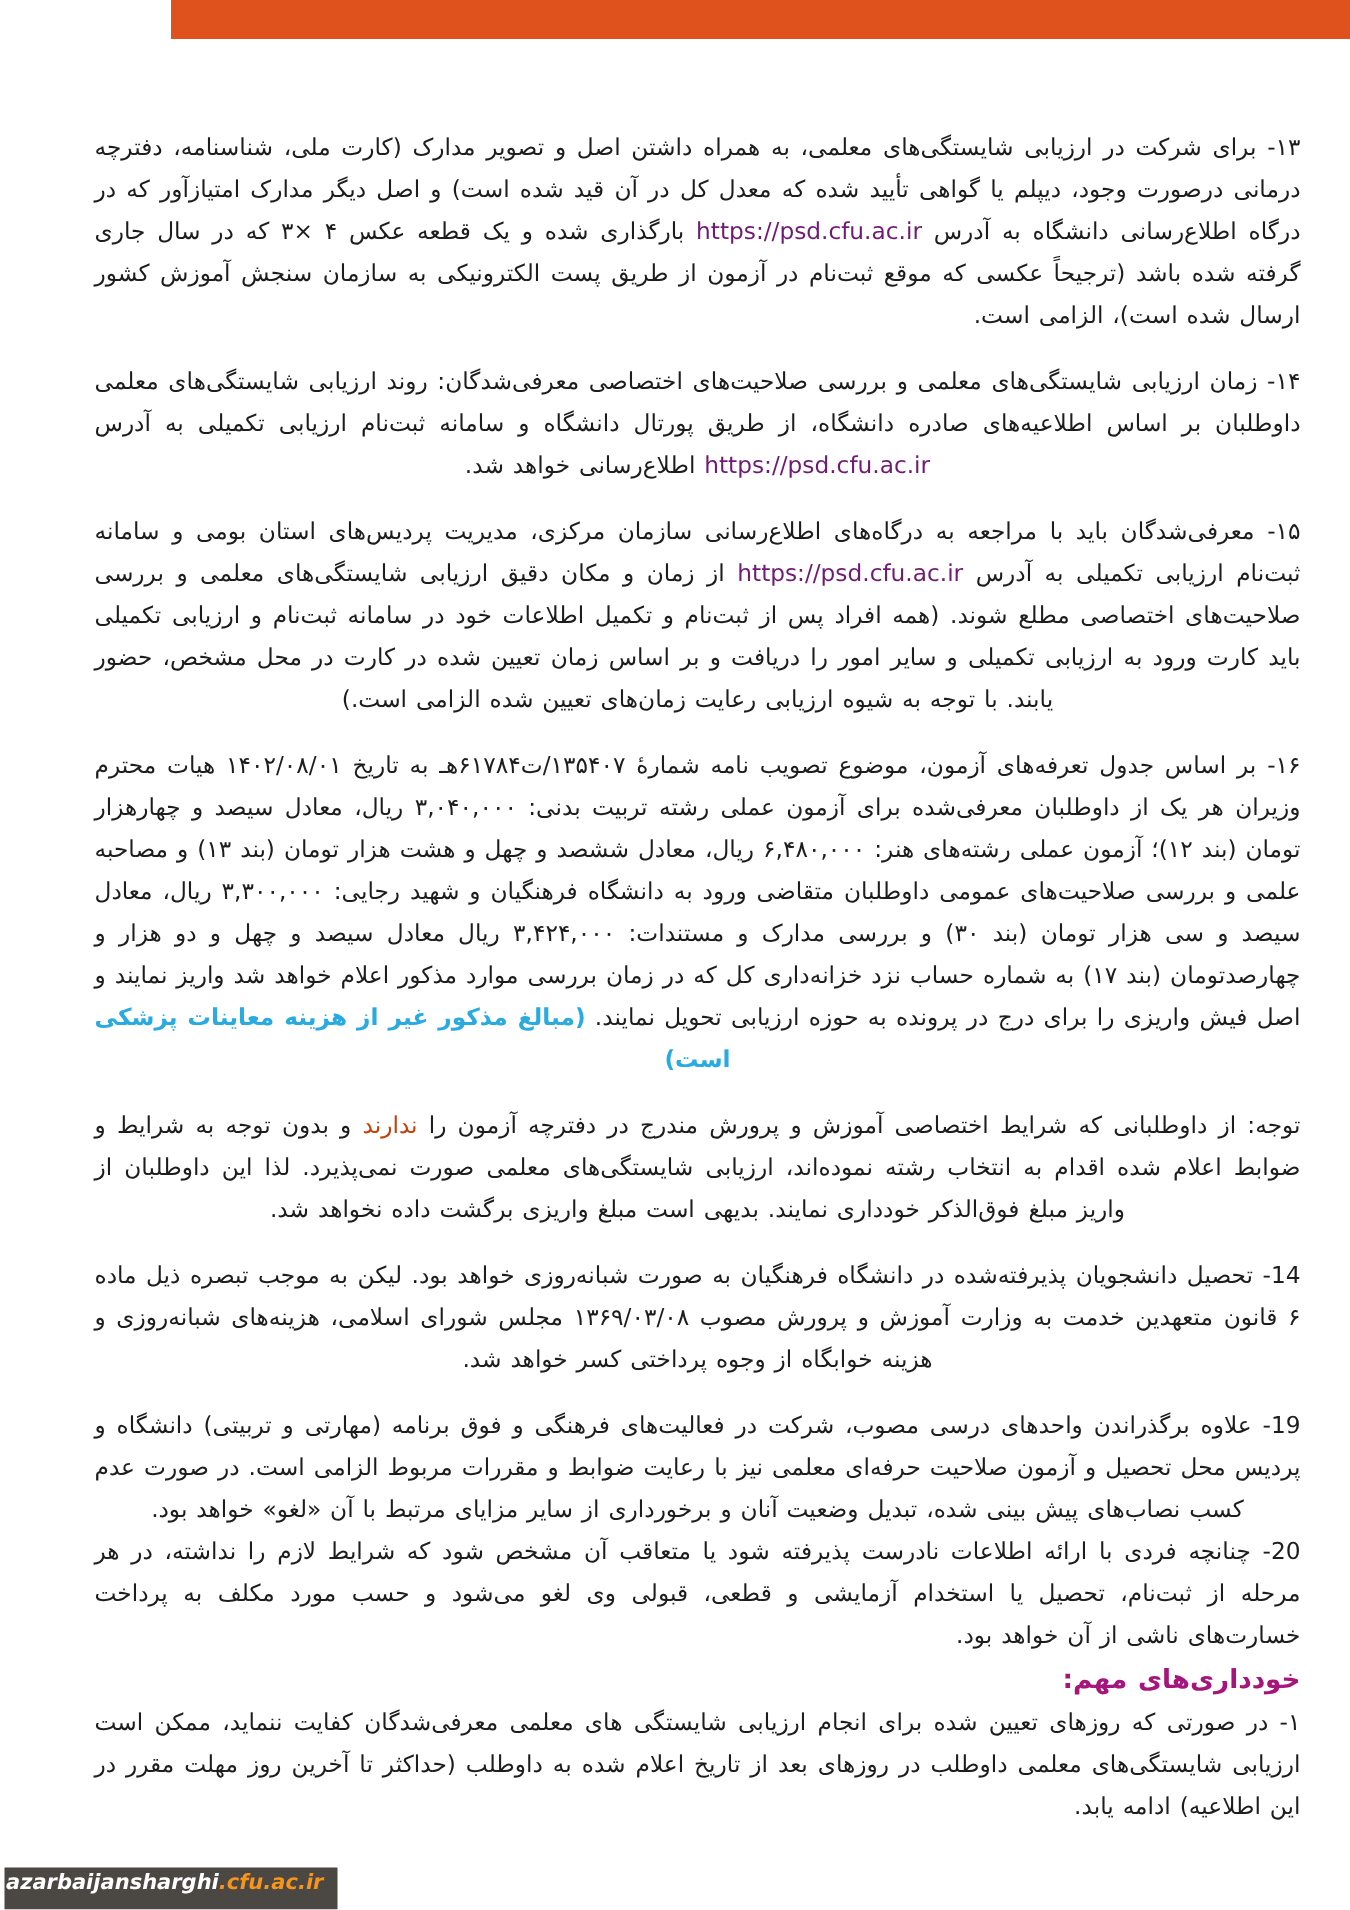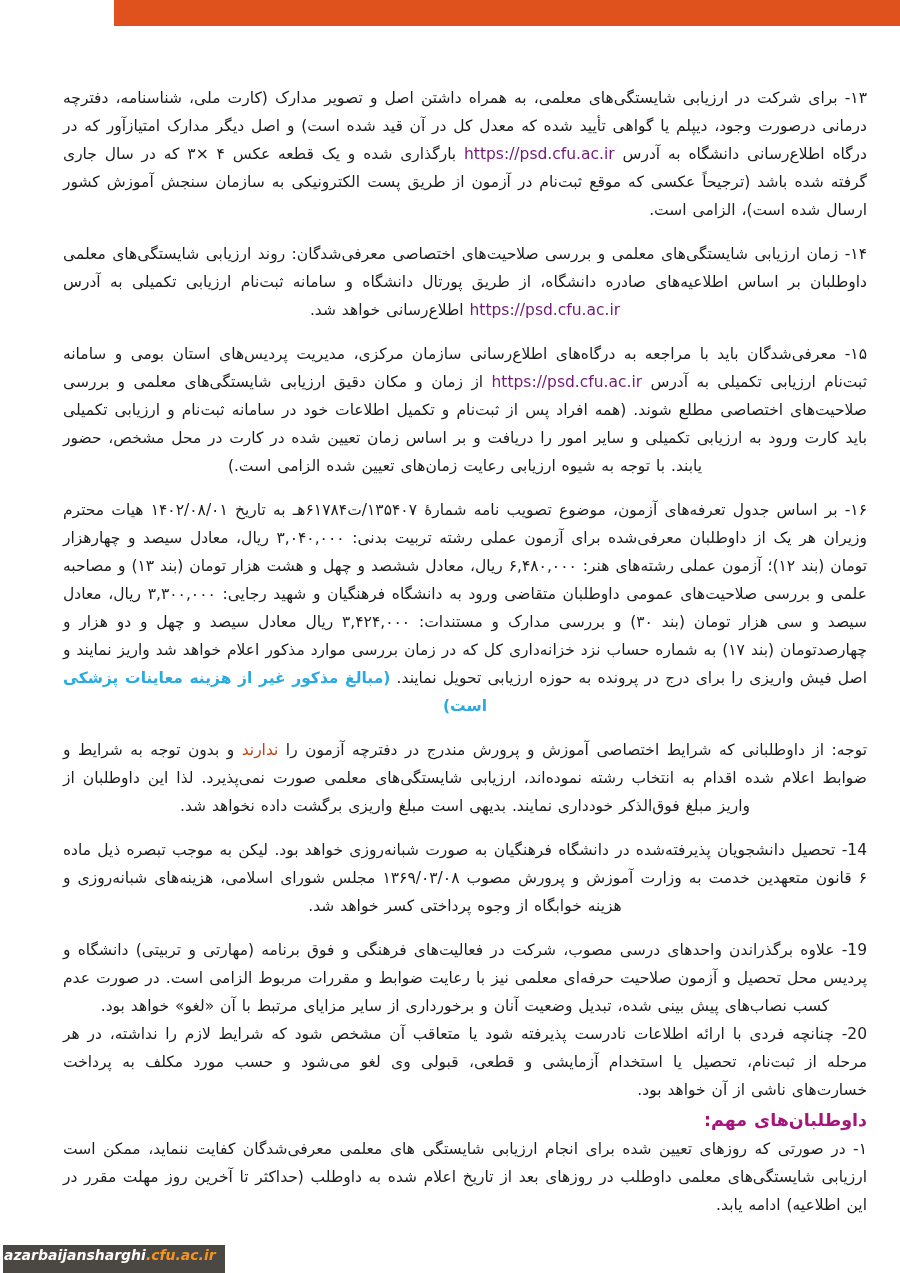--- a/index.html
+++ b/index.html
@@ -40,17 +40,17 @@
   <div class="top-banner"></div>
   <main class="content" id="doc-body">
       <p class="para"><span class="s-bold">۱۳-</span><span class="s-n"> برای شرکت در ارزیابی شایستگی‌های معلمی، به همراه داشتن اصل و تصویر مدارک (کارت ملی، شناسنامه، دفترچه درمانی درصورت وجود، دیپلم یا گواهی تأیید شده که معدل کل در آن قید شده است) و اصل دیگر مدارک امتیازآور که در درگاه اطلاع‌رسانی دانشگاه به آدرس </span><span class="s-url">https://psd.cfu.ac.ir</span><span class="s-n"> بارگذاری شده و یک قطعه عکس ۴ ×۳ که در سال جاری گرفته شده باشد (ترجیحاً عکسی که موقع ثبت‌نام در آزمون از طریق پست الکترونیکی به سازمان سنجش آموزش کشور ارسال شده است)، الزامی است.</span></p>
       <p class="para last-center"><span class="s-bold">۱۴- زمان ارزیابی شایستگی‌های معلمی و بررسی صلاحیت‌های اختصاصی معرفی‌شدگان:</span><span class="s-n"> روند ارزیابی شایستگی‌های معلمی داوطلبان بر اساس اطلاعیه‌های صادره دانشگاه، از طریق پورتال دانشگاه و سامانه ثبت‌نام ارزیابی تکمیلی به آدرس </span><span class="s-url">https://psd.cfu.ac.ir</span><span class="s-n"> اطلاع‌رسانی خواهد شد.</span></p>
       <p class="para last-center"><span class="s-bold">۱۵-</span><span class="s-n"> معرفی‌شدگان باید با مراجعه به درگاه‌های اطلاع‌رسانی سازمان مرکزی، مدیریت پردیس‌های استان بومی و سامانه ثبت‌نام ارزیابی تکمیلی به آدرس </span><span class="s-url">https://psd.cfu.ac.ir</span><span class="s-n"> از زمان و مکان دقیق ارزیابی شایستگی‌های معلمی و بررسی صلاحیت‌های اختصاصی مطلع شوند. (همه افراد پس از ثبت‌نام و تکمیل اطلاعات خود در سامانه ثبت‌نام و ارزیابی تکمیلی باید کارت ورود به ارزیابی تکمیلی و سایر امور را دریافت و بر اساس زمان تعیین شده در کارت در محل مشخص، حضور یابند. با توجه به شیوه ارزیابی رعایت زمان‌های تعیین شده الزامی است.)</span></p>
       <p class="para last-center"><span class="s-bold">۱۶-</span><span class="s-n"> بر اساس جدول تعرفه‌های آزمون، موضوع تصویب نامه شمارۀ ۱۳۵۴۰۷/ت۶۱۷۸۴هـ به تاریخ ۱۴۰۲/۰۸/۰۱ هیات محترم وزیران هر یک از داوطلبان معرفی‌شده برای آزمون عملی رشته تربیت بدنی: ۳,۰۴۰,۰۰۰ ریال، معادل سیصد و چهارهزار تومان (بند ۱۲)؛ آزمون عملی رشته‌های هنر: ۶,۴۸۰,۰۰۰ ریال، معادل ششصد و چهل و هشت هزار تومان (بند ۱۳) و مصاحبه علمی و بررسی صلاحیت‌های عمومی داوطلبان متقاضی ورود به دانشگاه فرهنگیان و شهید رجایی: ۳,۳۰۰,۰۰۰ ریال، معادل سیصد و سی هزار تومان (بند ۳۰) و بررسی مدارک و مستندات: ۳,۴۲۴,۰۰۰ ریال معادل سیصد و چهل و دو هزار و چهارصدتومان (بند ۱۷) به شماره حساب نزد خزانه‌داری کل که در زمان بررسی موارد مذکور اعلام خواهد شد واریز نمایند و اصل فیش واریزی را برای درج در پرونده به حوزه ارزیابی تحویل نمایند. </span><span class="s-cyan">(مبالغ مذکور غیر از هزینه معاینات پزشکی است)</span></p>
       <p class="para last-center"><span class="s-bold">توجه:</span><span class="s-n"> از داوطلبانی که شرایط اختصاصی آموزش و پرورش مندرج در دفترچه آزمون را </span><span class="s-red">ندارند</span><span class="s-n"> و بدون توجه به شرایط و ضوابط اعلام شده اقدام به انتخاب رشته نموده‌اند، ارزیابی شایستگی‌های معلمی صورت نمی‌پذیرد. لذا این داوطلبان از واریز مبلغ فوق‌الذکر خودداری نمایند. بدیهی است مبلغ واریزی برگشت داده نخواهد شد.</span></p>
       <p class="para last-center"><span class="s-bold">14-</span><span class="s-n"> تحصیل دانشجویان پذیرفته‌شده در دانشگاه فرهنگیان به صورت شبانه‌روزی خواهد بود. لیکن به موجب تبصره ذیل ماده ۶ قانون متعهدین خدمت به وزارت آموزش و پرورش مصوب ۱۳۶۹/۰۳/۰۸ مجلس شورای اسلامی، هزینه‌های شبانه‌روزی و هزینه خوابگاه از وجوه پرداختی کسر خواهد شد.</span></p>
       <p class="para last-center"><span class="s-bold">19-</span><span class="s-n"> علاوه برگذراندن واحدهای درسی مصوب، شرکت در فعالیت‌های فرهنگی و فوق برنامه (مهارتی و تربیتی) دانشگاه و پردیس محل تحصیل و آزمون صلاحیت حرفه‌ای معلمی نیز با رعایت ضوابط و مقررات مربوط الزامی است. در صورت عدم کسب نصاب‌های پیش بینی شده، تبدیل وضعیت آنان و برخورداری از سایر مزایای مرتبط با آن «لغو» خواهد بود.</span></p>
       <p class="para"><span class="s-bold">20-</span><span class="s-n"> چنانچه فردی با ارائه اطلاعات نادرست پذیرفته شود یا متعاقب آن مشخص شود که شرایط لازم را نداشته، در هر مرحله از ثبت‌نام، تحصیل یا استخدام آزمایشی و قطعی، قبولی وی لغو می‌شود و حسب مورد مکلف به پرداخت خسارت‌های ناشی از آن خواهد بود.</span></p>
-      <p class="para heading"><span class="s-magenta">داوطلبان‌های مهم:</span></p>
+      <p class="para heading"><span class="s-magenta">خودداری‌های مهم:</span></p>
       <p class="para"><span class="s-bold">۱-</span><span class="s-n"> در صورتی که روزهای تعیین شده برای انجام ارزیابی شایستگی های معلمی معرفی‌شدگان کفایت ننماید، ممکن است ارزیابی شایستگی‌های معلمی داوطلب در روزهای بعد از تاریخ اعلام شده به داوطلب (حداکثر تا آخرین روز مهلت مقرر در این اطلاعیه) ادامه یابد.</span></p>
     </main>
   <div class="footer-badge"><span class="site-name">azarbaijansharghi</span><span class="site-domain">.cfu.ac.ir</span></div>
 </div>
 
 </body></html>

